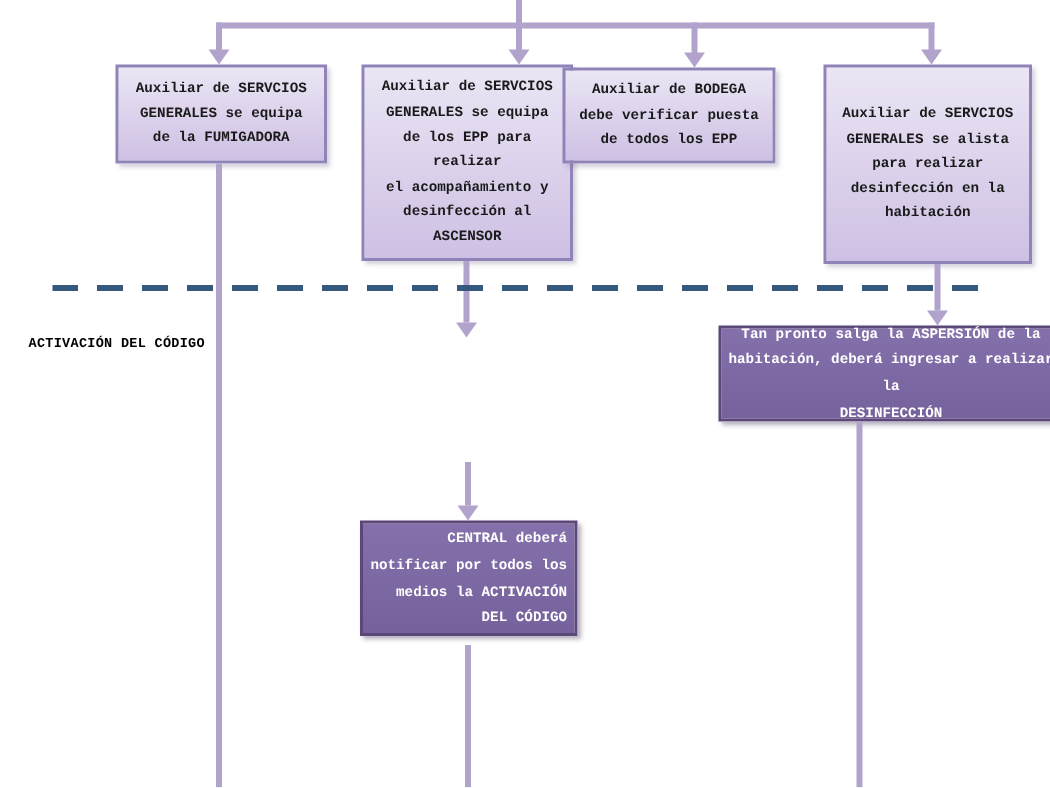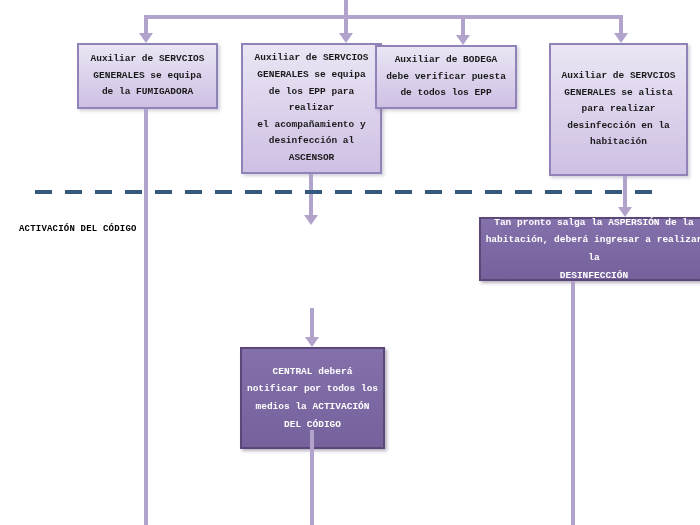--- a/index.html
+++ b/index.html
@@ -115,21 +115,21 @@
   <div class="line" style="left:623px;top:176px;width:4px;height:31px;"></div>
   <div class="arrow-down" style="left:618px;top:207px;"></div>
 
   <div class="divider" style="left:35px;top:190px;width:618px;"></div>
   <div class="phase-label" style="left:7px;top:224px;margin-left:12px;">ACTIVACIÓN DEL CÓDIGO</div>
 
 
   <div class="line" style="left:310px;top:308px;width:4px;height:29px;"></div>
   <div class="arrow-down" style="left:305px;top:337px;"></div>
 
-  <div class="box box-dark" style="left:240px;top:347px;width:145px;height:102px;">CENTRAL deberá
+  <div class="box box-dark" style="left:240px;top:347px;width:145px;height:77px;text-align:right;">CENTRAL deberá
 notificar por todos los
 medios la ACTIVACIÓN
 DEL CÓDIGO</div>
 
   <div class="line" style="left:310px;top:430px;width:4px;height:95px;"></div>
 
   <div class="box box-dark" style="left:455px;top:217px;width:230px;height:64px;margin-left:24px;">Tan pronto salga la ASPERSIÓN de la
 habitación, deberá ingresar a realizar la
 DESINFECCIÓN</div>
 

